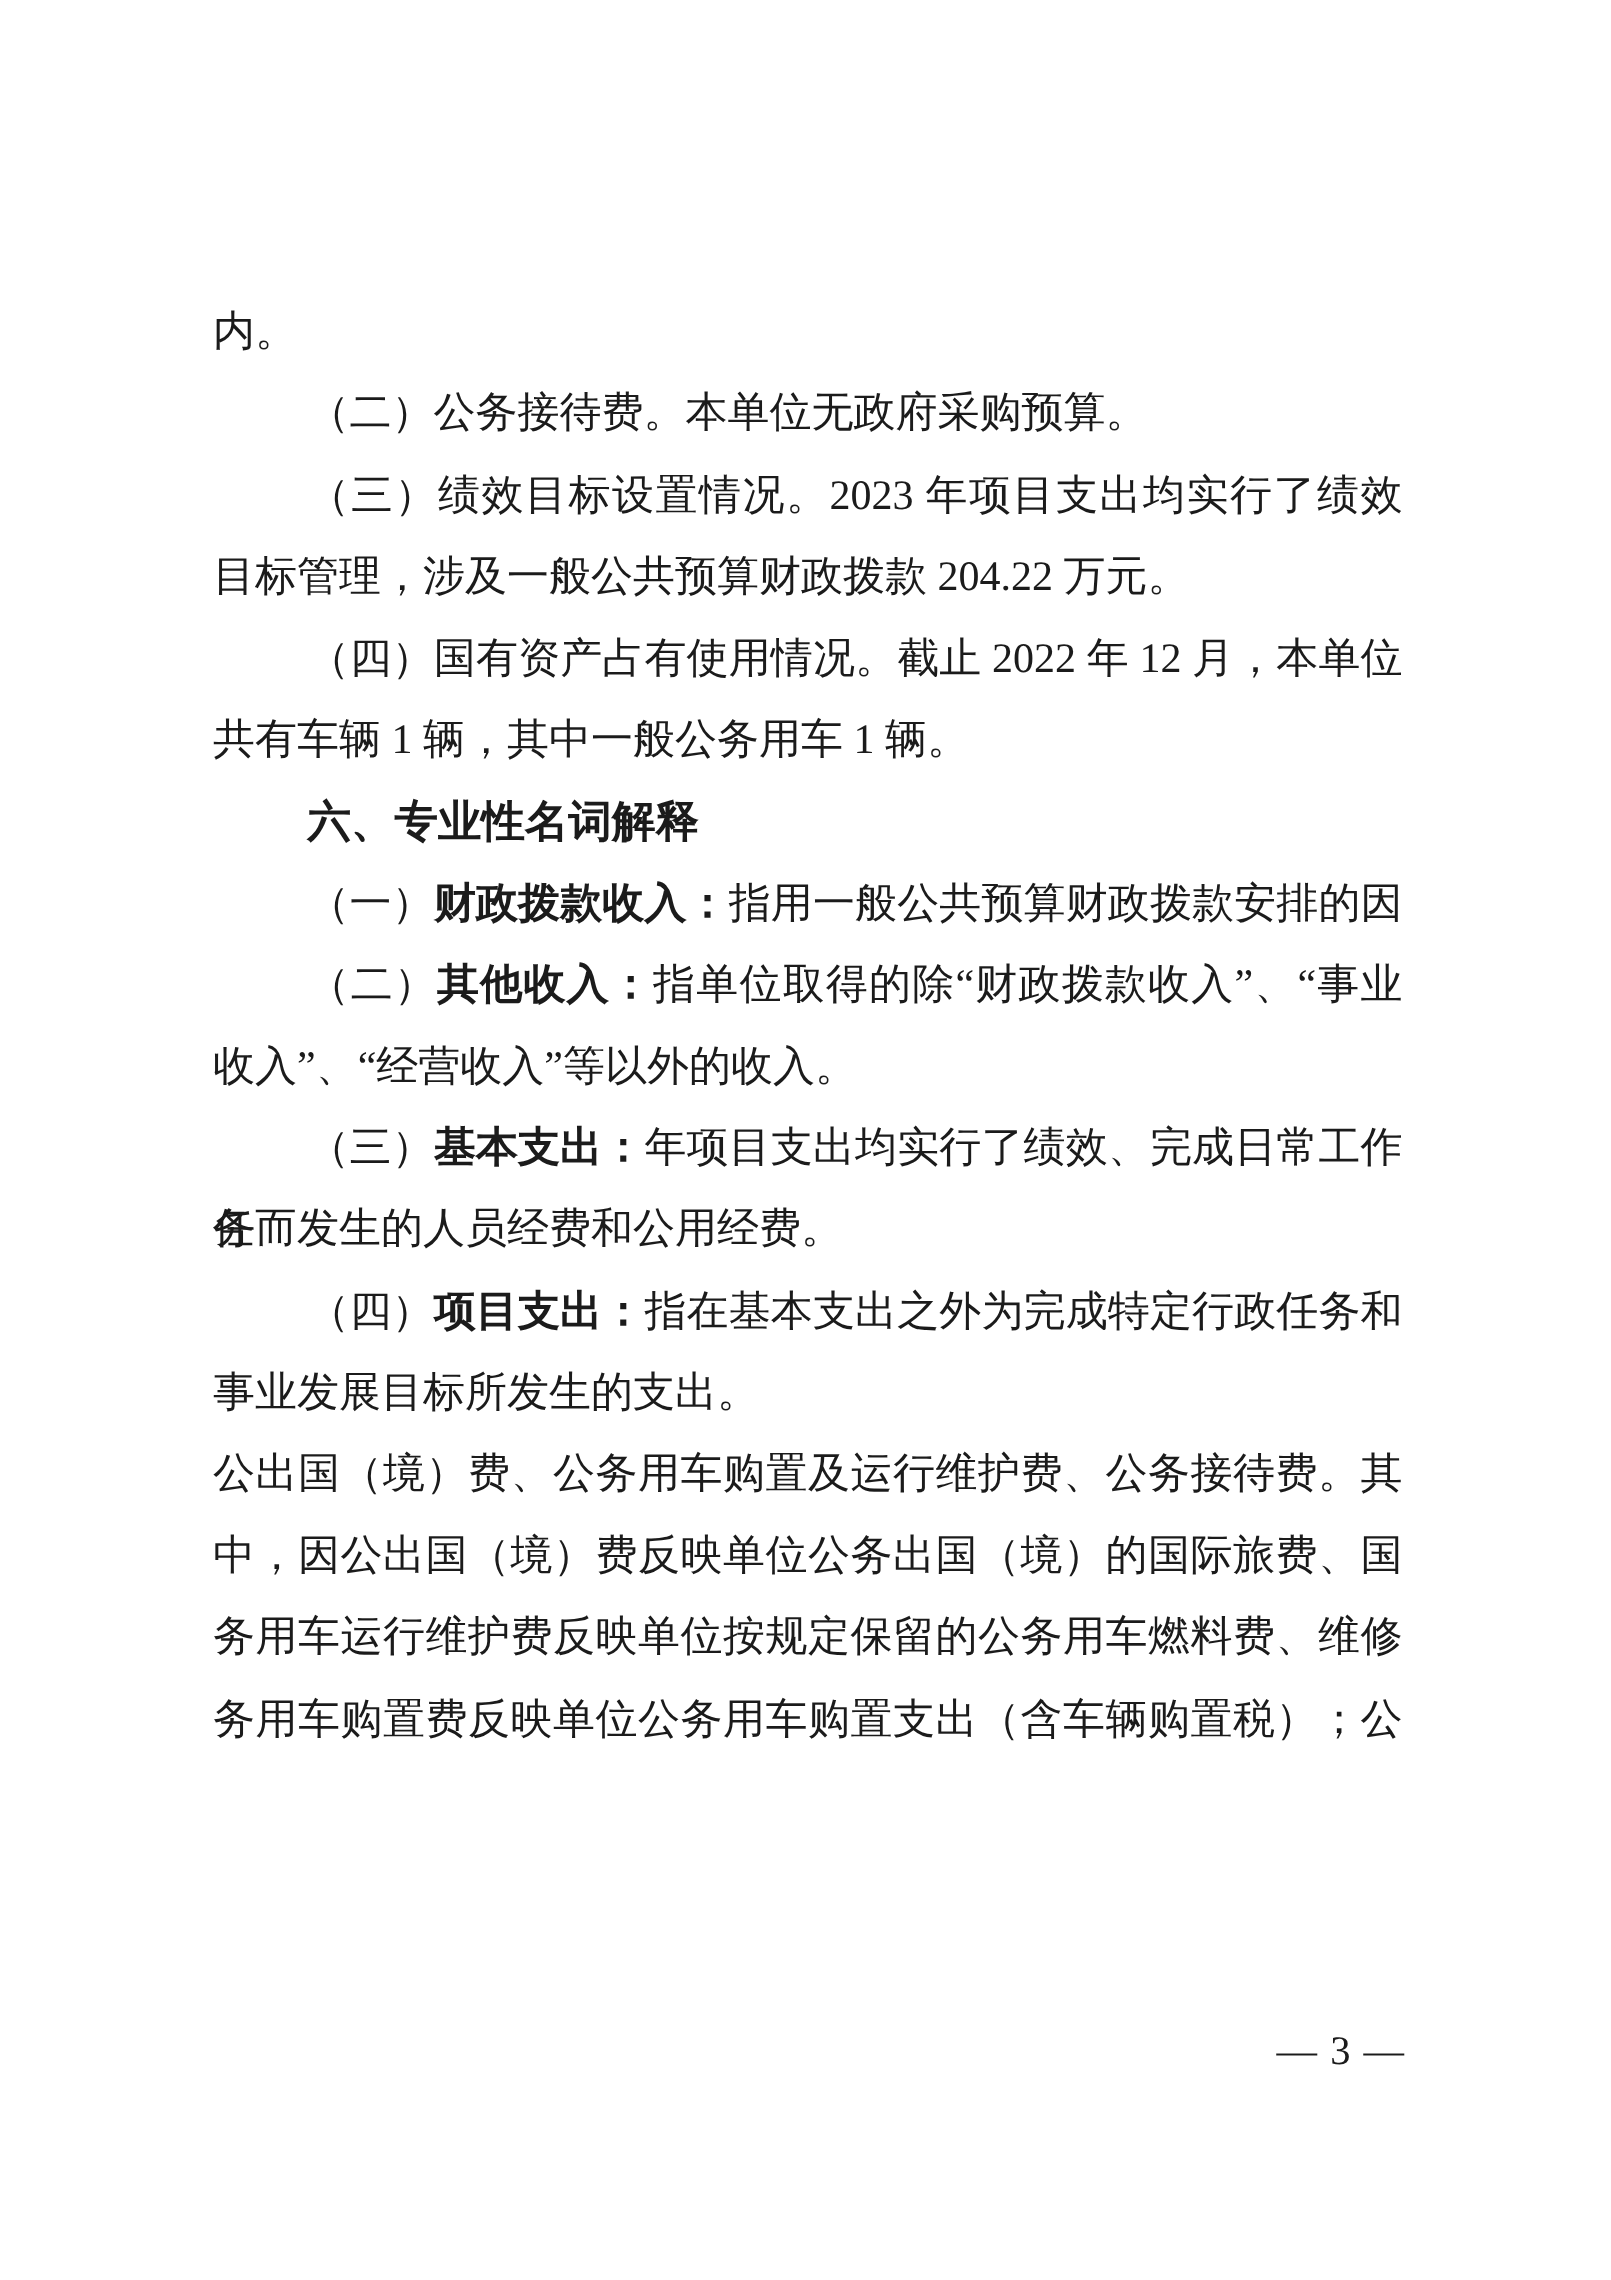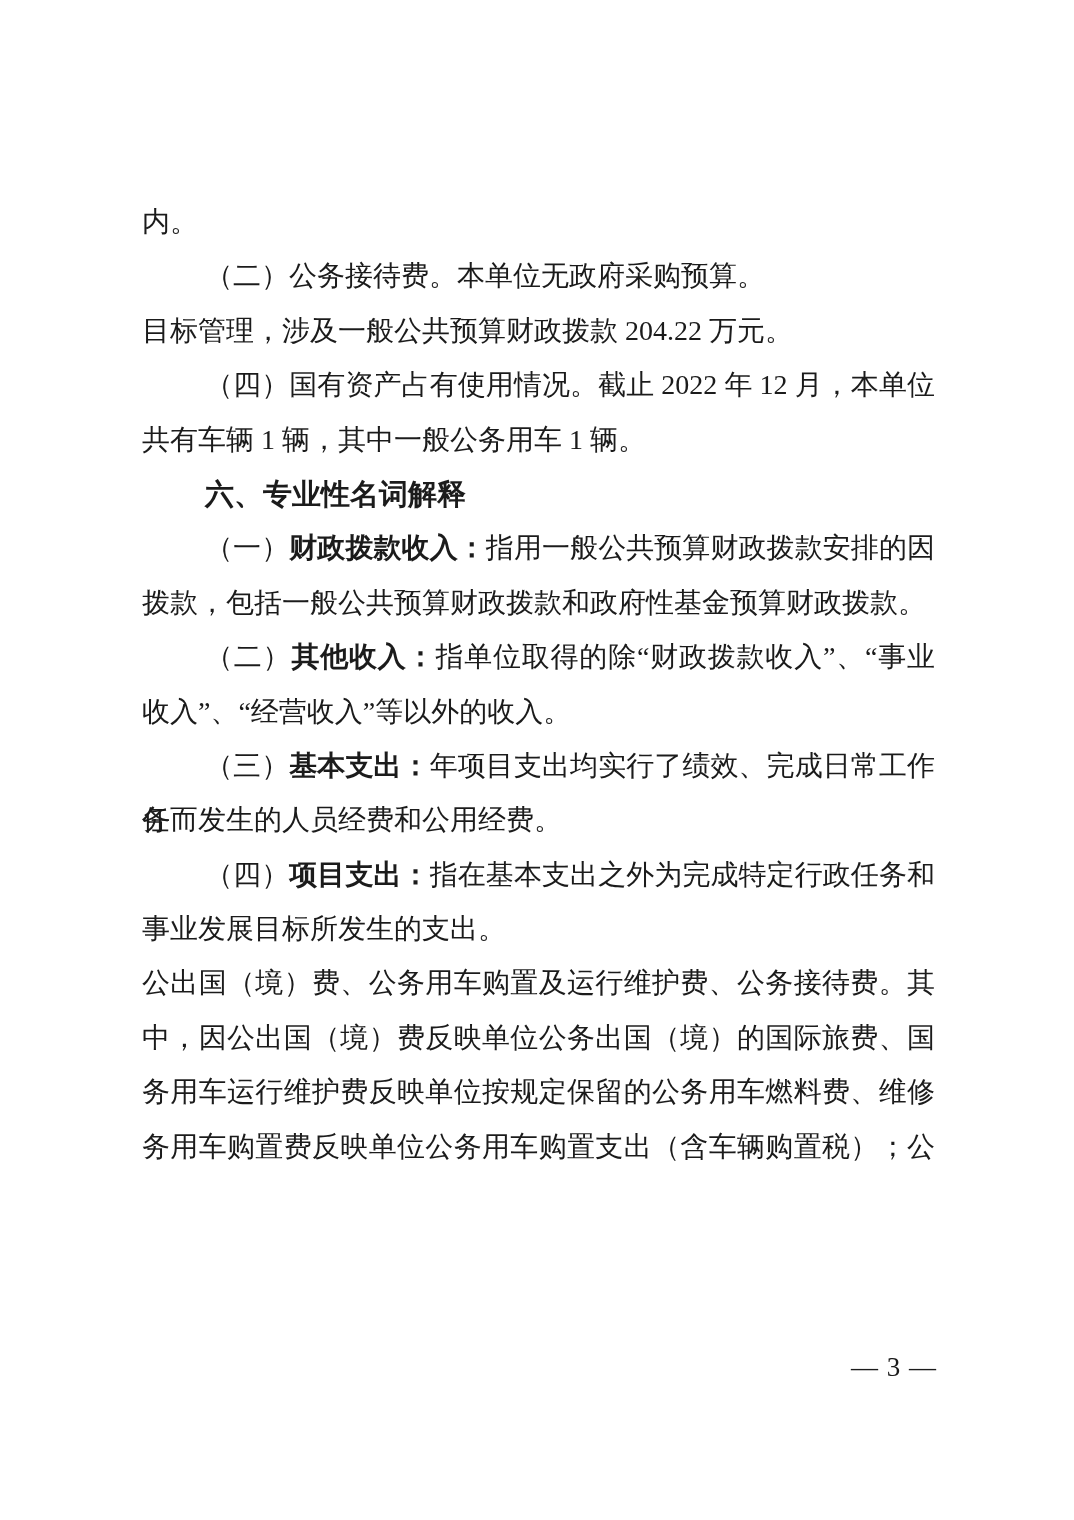--- a/index.html
+++ b/index.html
@@ -58,26 +58,26 @@
     font-family: "Liberation Serif", "DejaVu Serif", serif;
   }
 </style>
 </head>
 <body>
 
 <div class="doc-page">
   <div class="doc-body" id="doc-body">
       <div class="line"><span>内。</span></div>
       <div class="line indent"><span>（二）公务接待费。本单位无政府采购预算。</span></div>
+      <div class="line justify indent"><span>（三）绩效目标设置情况。2023 年项目支出均实行了绩效</span></div>
       <div class="line"><span>目标管理，涉及一般公共预算财政拨款 204.22 万元。</span></div>
       <div class="line justify indent"><span>（四）国有资产占有使用情况。截止 2022 年 12 月，本单位</span></div>
       <div class="line"><span>共有车辆 1 辆，其中一般公务用车 1 辆。</span></div>
       <div class="line indent heading"><span class="bold-term">六、专业性名词解释</span></div>
       <div class="line justify indent"><span>（一）</span><span class="bold-term">财政拨款收入：</span><span>指用一般公共预算财政拨款安排的因</span></div>
-      <div class="line"><span>拨款，包括一般公共预算财政拨款和政府性基金预算财政拨款。</span></div>
       <div class="line justify indent"><span>（二）</span><span class="bold-term">其他收入：</span><span>指单位取得的除“财政拨款收入”、“事业</span></div>
       <div class="line"><span>收入”、“经营收入”等以外的收入。</span></div>
       <div class="line justify indent"><span>（三）</span><span class="bold-term">基本支出：</span><span>年项目支出均实行了绩效、完成日常工作任</span></div>
       <div class="line"><span>务而发生的人员经费和公用经费。</span></div>
       <div class="line justify indent"><span>（四）</span><span class="bold-term">项目支出：</span><span>指在基本支出之外为完成特定行政任务和</span></div>
       <div class="line"><span>事业发展目标所发生的支出。</span></div>
       <div class="line justify"><span>公出国（境）费、公务用车购置及运行维护费、公务接待费。其</span></div>
       <div class="line justify"><span>中，因公出国（境）费反映单位公务出国（境）的国际旅费、国</span></div>
       <div class="line justify"><span>务用车运行维护费反映单位按规定保留的公务用车燃料费、维修</span></div>
       <div class="line justify"><span>务用车购置费反映单位公务用车购置支出（含车辆购置税）；公</span></div>

